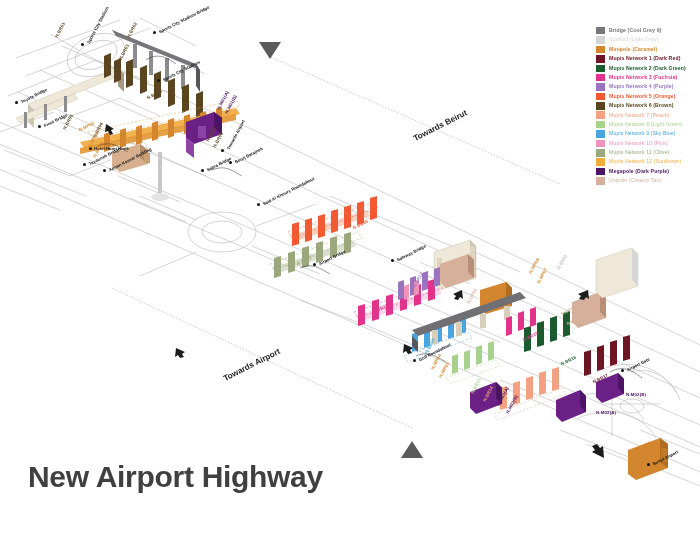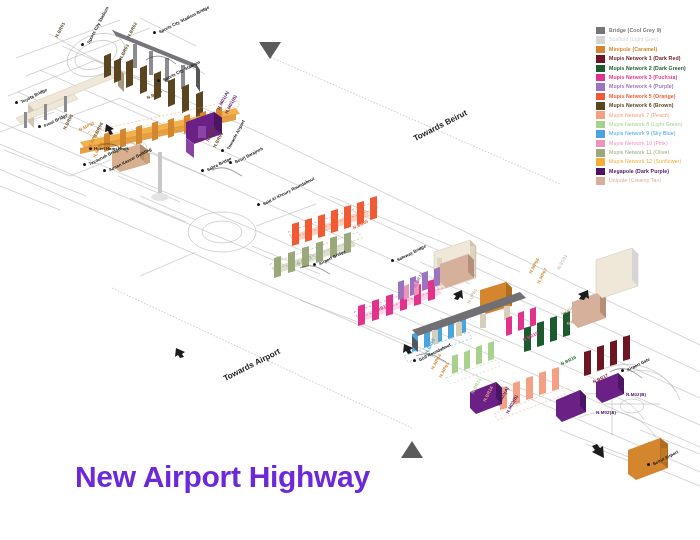--- a/index.html
+++ b/index.html
@@ -14,22 +14,22 @@
   
   #legend{position:absolute;left:596px;top:26px;width:104px;}
   .legend-row{display:flex;align-items:center;height:9.4px;line-height:9.4px;}
   .legend-sw{width:9px;height:7.5px;flex:0 0 9px;margin-right:4px;}
   .legend-lbl{font-size:5.2px;white-space:nowrap;letter-spacing:.1px;}
   .legend-lbl.b{font-weight:bold;}
 
   
   #map-title{
     position:absolute;left:28px;top:460px;
-    font-size:30px;font-weight:bold;color:#6d28d9;
-    letter-spacing:-0.3px;font-family:"Liberation Sans",sans-serif;margin-left:47px;
+    font-size:30px;font-weight:bold;color:#404040;
+    letter-spacing:-0.3px;font-family:"Liberation Sans",sans-serif;
   }
 
   
   .dir-label{
     position:absolute;font-size:8.2px;font-weight:bold;color:#1d1d1d;
     white-space:nowrap;transform-origin:0 0;
   }
   
   .tri{position:absolute;width:0;height:0;}
   .tri-down{border-left:11px solid transparent;border-right:11px solid transparent;border-top:17px solid #5b5b5b;}

